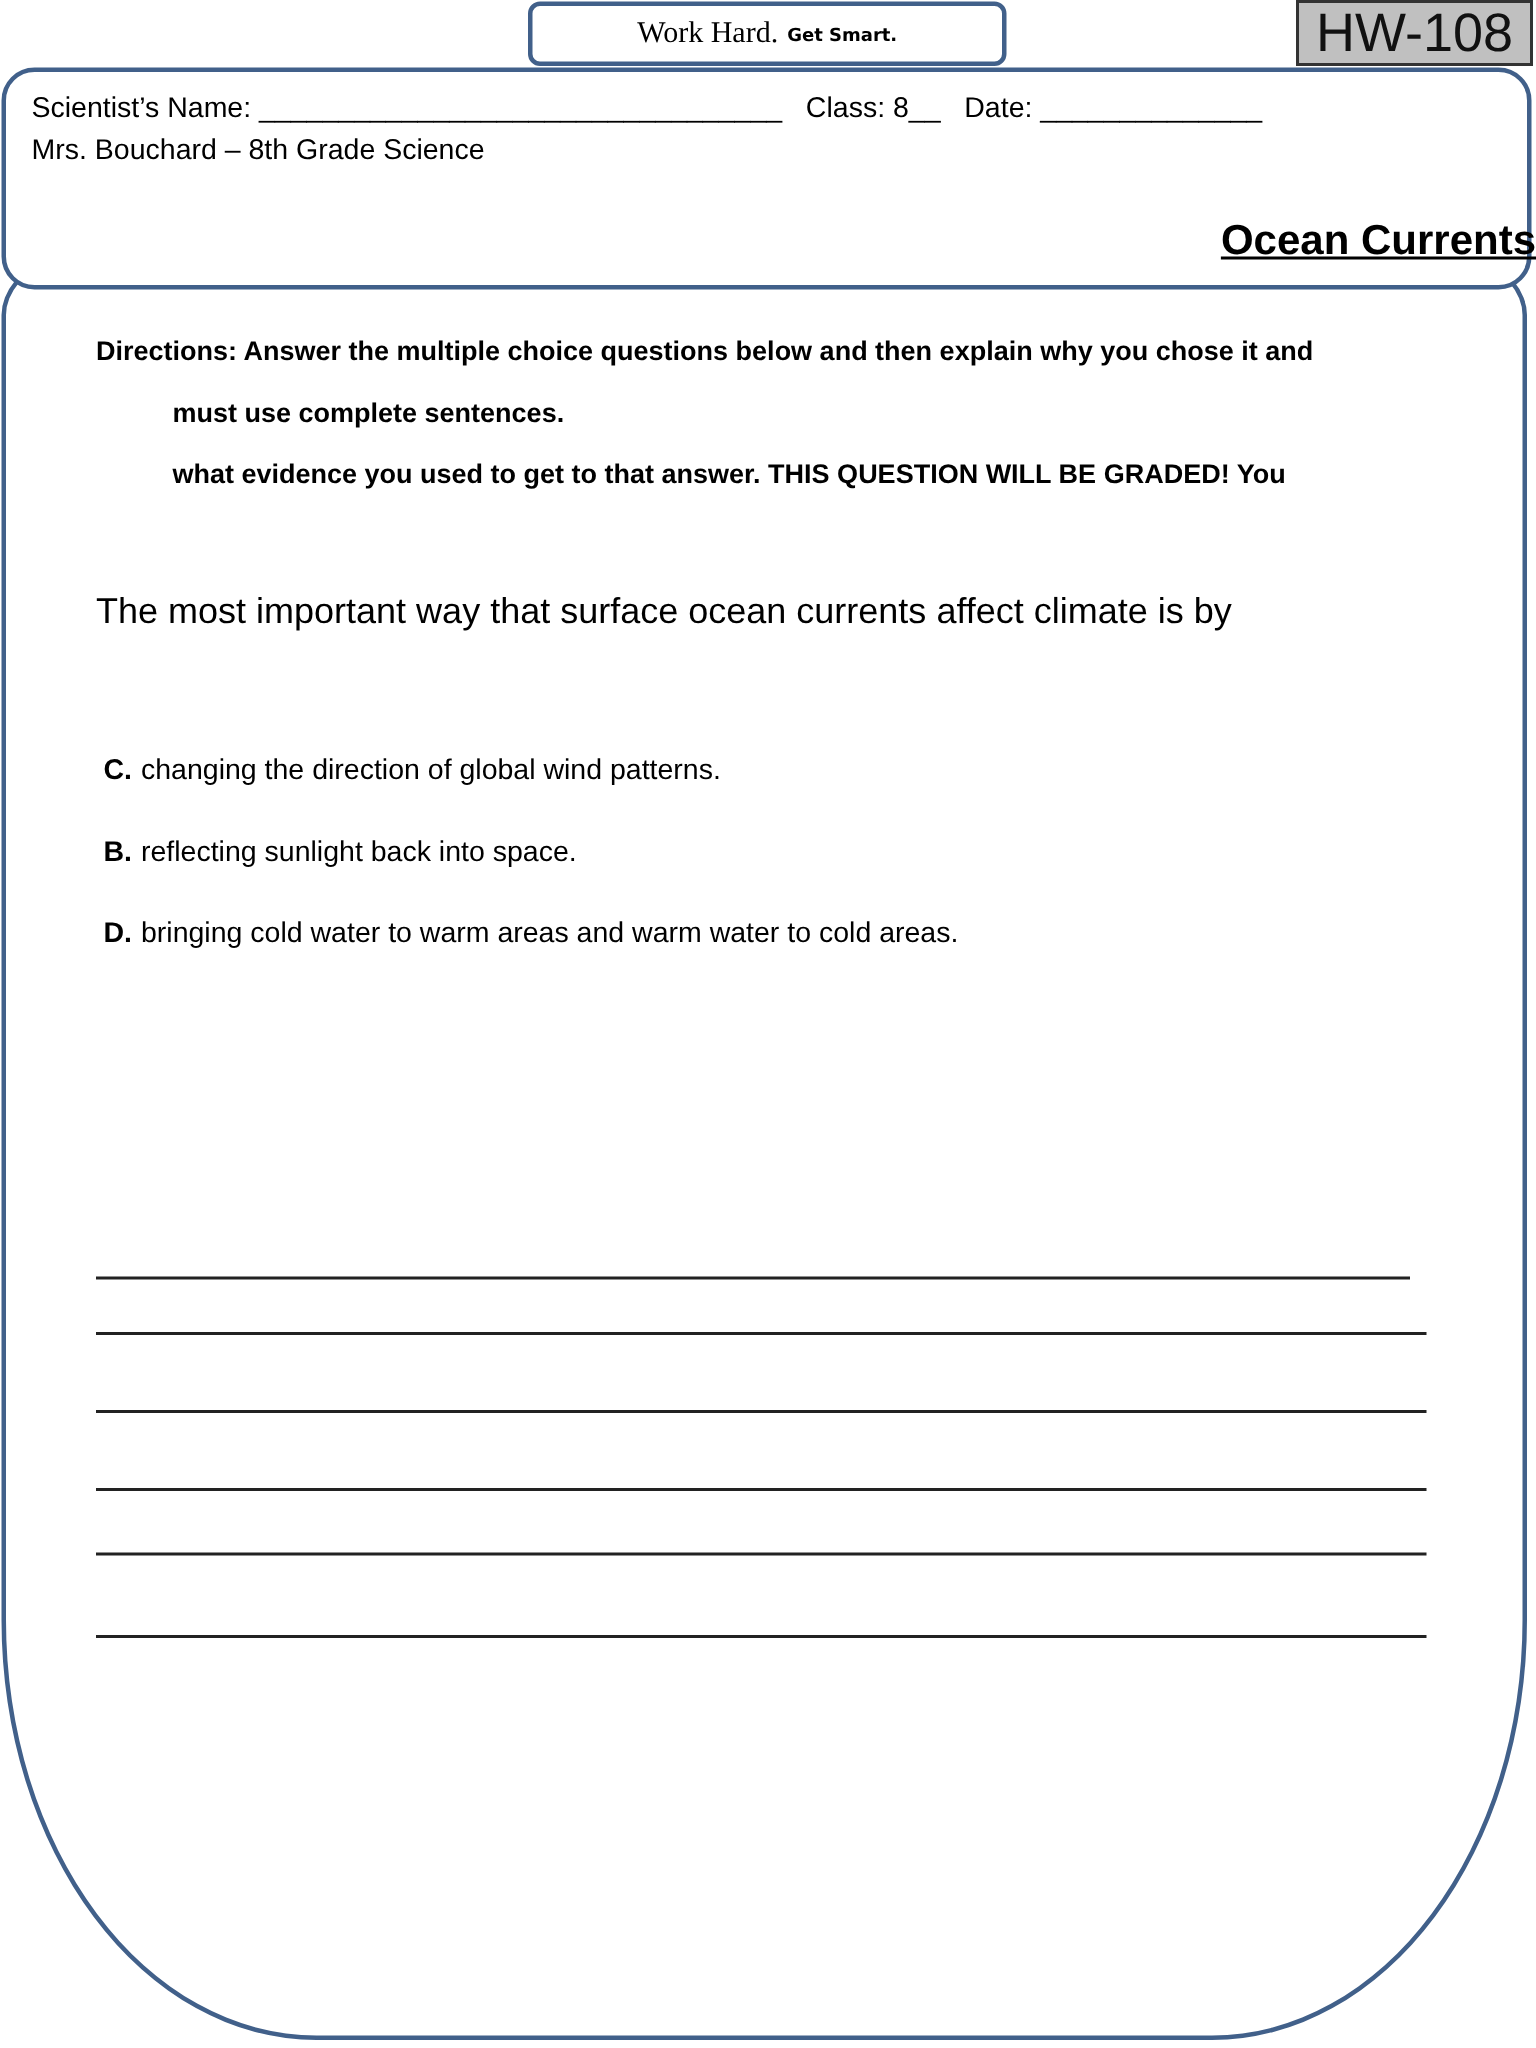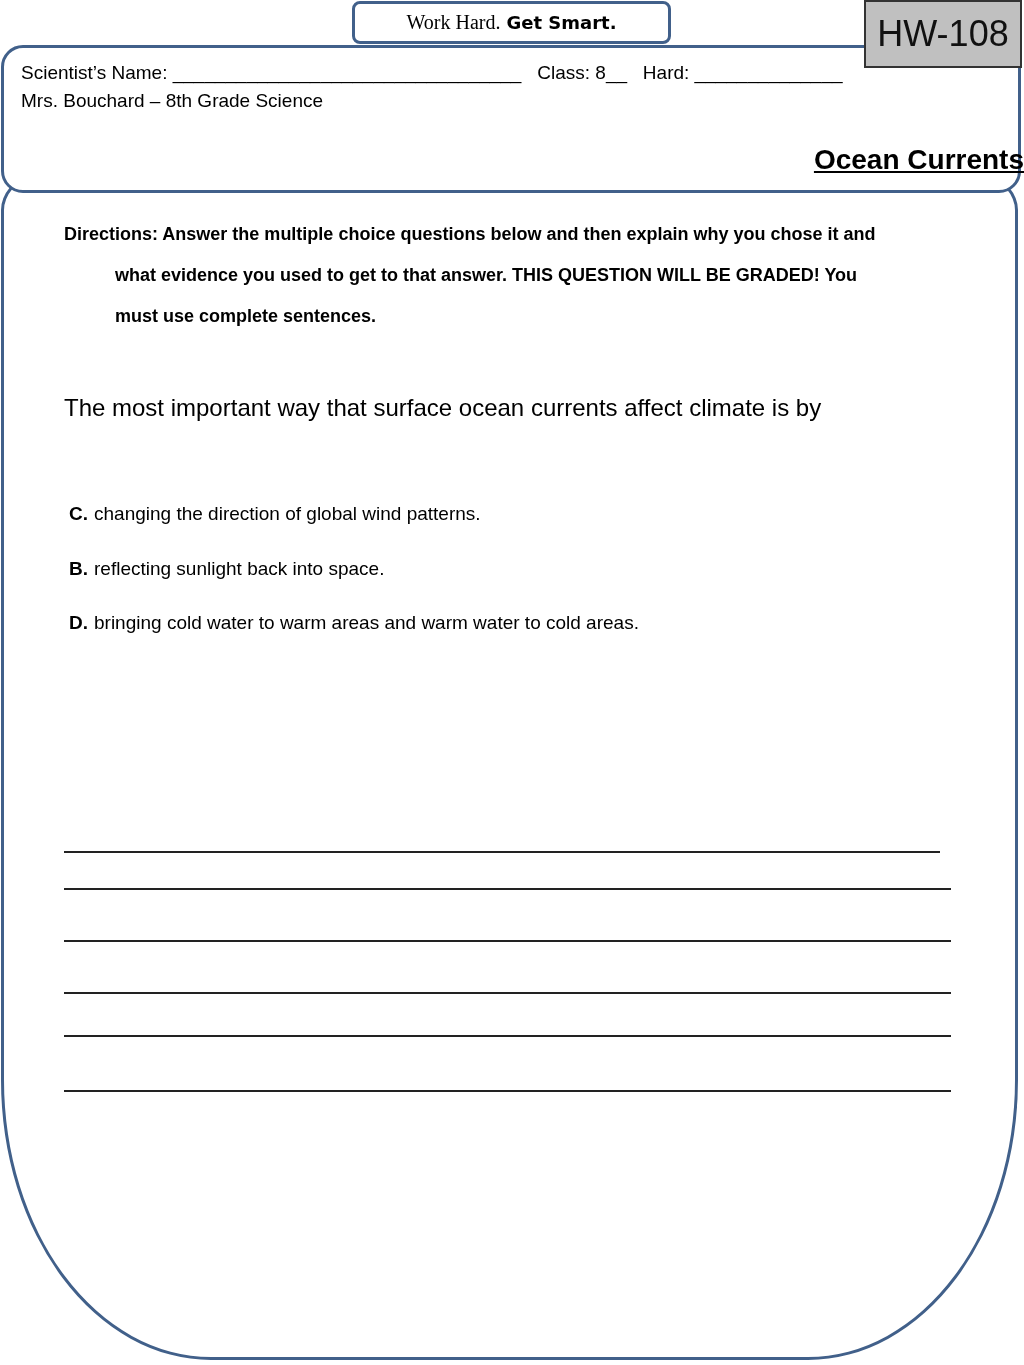--- a/index.html
+++ b/index.html
@@ -18,23 +18,23 @@
       border: 3px solid #41608a; box-sizing: border-box; border-radius: 22px;
       background: #fff;
     }
     .motto-box {
       position: absolute; left: 352px; top: 1px; width: 319px; height: 43px;
       border: 3px solid #41608a; box-sizing: border-box; border-radius: 8px;
       background: #fff; display: flex; align-items: center; justify-content: center;
       font-size: 20px; z-index: 3;
     }
     .motto-plain { font-family: "Liberation Serif", serif; font-weight: normal; }
-    .motto-bold { font-family: "DejaVu Sans", sans-serif; font-weight: bold; font-size: 18px; margin-left: 6px; }
+    .motto-bold { font-family: "DejaVu Sans", sans-serif; font-weight: bold; font-size: 12px; margin-left: 6px; }
     .hw-box {
-      position: absolute; left: 864px; top: 0px; width: 158px; height: 68px;
+      position: absolute; left: 864px; top: 0px; width: 158px; height: 44px;
       background: #c0c0c0; border: 2px solid #333; box-sizing: border-box;
       display: flex; align-items: center; justify-content: center;
       font-size: 36px; z-index: 4; color: #111;
     }
     .hdr-line1 { position: absolute; left: 21px; top: 62px; font-size: 19px; white-space: pre; z-index: 2; }
     .hdr-line2 { position: absolute; left: 21px; top: 90px; font-size: 19px; z-index: 2; }
     .title {
       position: absolute; left: 0; width: 1024px; top: 144px; text-align: right;
       font-size: 28px; font-weight: bold; text-decoration: underline; z-index: 2;
     }
@@ -55,28 +55,28 @@
 <div class="body-frame"></div>
 <div class="header-frame"></div>
 
 <div class="motto-box">
   <span class="motto-plain">Work Hard.</span>
   <span class="motto-bold">Get Smart.</span>
 </div>
 
 <div class="hw-box">HW-108</div>
 
-<div class="hdr-line1">Scientist’s Name: _________________________________   Class: 8__   Hard: ______________</div>
+<div class="hdr-line1">Scientist’s Name: _________________________________   Class: 8__   Date: ______________</div>
 <div class="hdr-line2">Mrs. Bouchard – 8th Grade Science</div>
 <div class="title">Ocean Currents</div>
 
 <div class="directions">
   <span>Directions: Answer the multiple choice questions below and then explain why you chose it and</span>
+  <span class="indent">must use complete sentences.</span>
   <span class="indent">what evidence you used to get to that answer.  THIS QUESTION WILL BE GRADED! You</span>
-  <span class="indent">must use complete sentences.</span>
 </div>
 
 <div class="question">The most important way that surface ocean currents affect climate is by</div>
 
 <div class="choices">
   <div class="choice"><b>C.</b><span>changing the direction of global wind patterns.</span></div>
   <div class="choice"><b>B.</b><span>reflecting sunlight back into space.</span></div>
   <div class="choice"><b>D.</b><span>bringing cold water to warm areas and warm water to cold areas.</span></div>
 </div>
 

